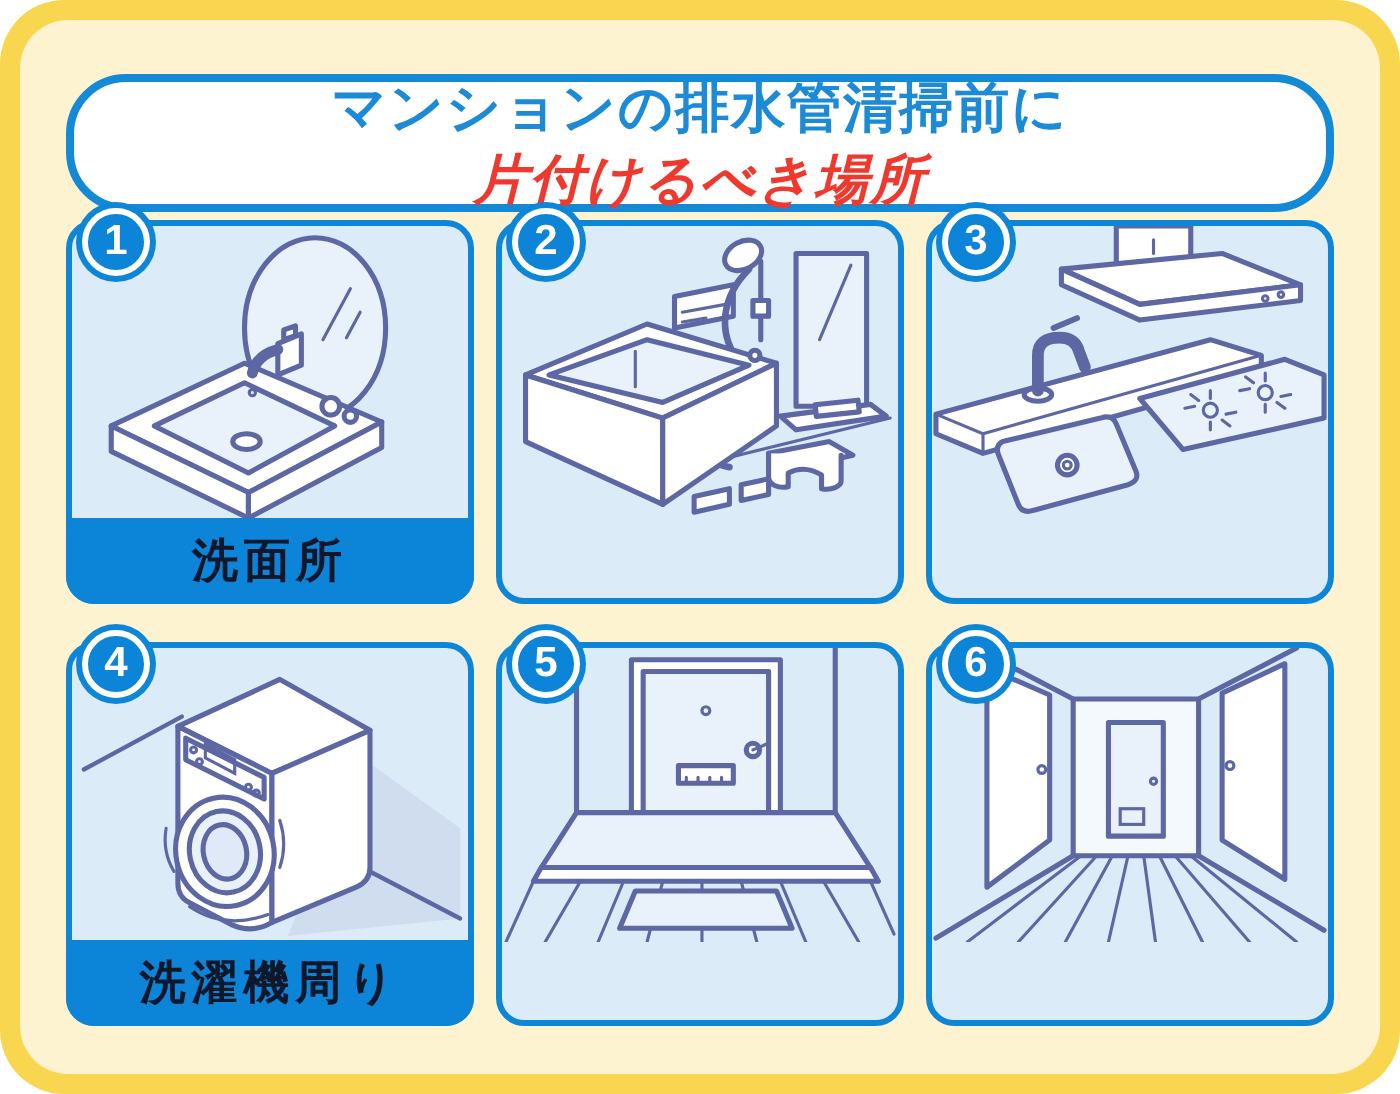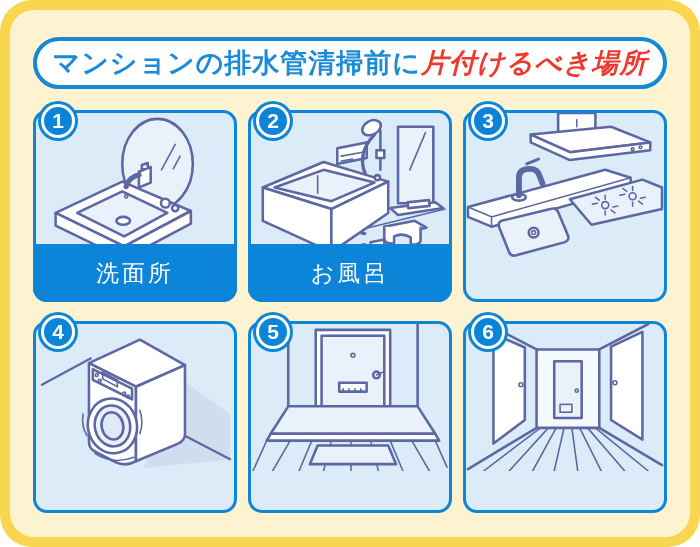--- a/index.html
+++ b/index.html
@@ -2,40 +2,40 @@
 <html><head>
 <meta charset="utf-8">
 <style>
   * { margin:0; padding:0; box-sizing:border-box; }
   html,body { width:700px; height:547px; background:#ffffff; font-family:"Liberation Sans","DejaVu Sans",sans-serif; }
   .stage { position:relative; width:700px; height:547px; overflow:hidden; }
   .outer-frame { position:absolute; inset:0; background:#f8d64f; border-radius:32px; }
   .inner-bg { position:absolute; inset:10px; background:#fdf3d0; border-radius:24px; }
 
   .title-pill {
-    position:absolute; left:33px; right:33px; top:37px; height:52px;
+    position:absolute; left:33px; right:33px; top:37px; height:69px;
     background:#ffffff; border:4px solid #1489d6; border-radius:30px;
     display:flex; align-items:center; justify-content:center;
-    font-size:27px; font-weight:bold; letter-spacing:1px; white-space:nowrap;
+    font-size:27px; font-weight:bold; letter-spacing:1px; white-space:nowrap;flex-direction:column;
   }
   .title-blue { color:#1b8bd8; }
   .title-red  { color:#ef392e;font-style:italic; }
 
   .panel {
     position:absolute; width:204px; height:192px;
     background:#dcebf8; border:3px solid #0e86d8; border-radius:14px;
   }
   .panel .illu {
     position:absolute; left:0; top:0; width:198px; height:147px; display:block;
   }
   .panel-label {
-    position:absolute; left:-3px; right:-3px; bottom:-3px; height:58px;
+    position:absolute; left:-3px; right:-3px; bottom:-3px; height:43px;
     background:#0c84d8; border-radius:0 0 14px 14px;
     display:flex; align-items:center; justify-content:center;
-    color:#ffffff; font-size:23px; font-weight:normal; letter-spacing:3px;
+    color:#0f172a; font-size:23px; font-weight:bold; letter-spacing:3px;
   }
   .num-badge {
     position:absolute; left:5px; top:-9px; width:34px; height:34px;
     background:#0c84d8; border:3px solid #ffffff; border-radius:50%;
     box-shadow:0 0 0 3px #0e86d8;
     display:flex; align-items:center; justify-content:center;
     color:#ffffff; font-size:21px; font-weight:bold; z-index:2;
   }
   
   .p1 { left:33px;  top:110px; }
@@ -102,21 +102,20 @@
       <path class="lt" d="M22,76 L72,58 L124,71 L80,90 Z"></path>
       <circle class="wh" cx="127" cy="66" r="2.6"></circle>
       <path class="thin" d="M66,64 L66,82"></path>
       <path class="wh" d="M10,76 V110 L80,142 V98 Z"></path>
       <path class="wh" d="M138,70 V102 L80,142 V98 Z"></path>
       <path class="wh" d="M96,138 l18,-4 v8 l-18,4 Z"></path>
       <path class="wh" d="M120,132 l14,-3 v8 l-14,3 Z"></path>
       <path class="wh" d="M134,116 l31,-6 l12,7 l-31,7 Z"></path>
       <path class="wh" d="M134,116 v12 c0,4 5,6 10,5 v-7 c6,-3 12,-2 17,1 v7 c5,1 10,-1 10,-4 v-13"></path>
     </svg>
-    <div class="panel-label">お風呂</div>
   </div>
 
   <div class="panel p3">
     <div class="num-badge">3</div>
     <svg class="illu" viewBox="0 0 198 150">
       <path class="wh" d="M92,0 h38 v22 h-38 Z"></path>
       <path class="thin" d="M111,7 v7"></path>
       <path class="wh" d="M64,22 L146,14 L186,30 L104,40 Z"></path>
       <path class="wh" d="M64,22 v8 L104,48 L186,38 v-8 L104,40 Z"></path>
       <circle class="thin" cx="168" cy="37" r="1.4"></circle>
@@ -156,20 +155,21 @@
       <circle class="thin" cx="92" cy="74" r="1.5"></circle>
       <g transform="rotate(-12 76 104)">
         <ellipse class="wh" cx="76" cy="104" rx="25" ry="28"></ellipse>
         <ellipse class="lt" cx="76" cy="104" rx="18" ry="21"></ellipse>
         <ellipse class="wh" cx="76" cy="104" rx="11" ry="14" style="fill:#dfe9f7"></ellipse>
       </g>
       <path class="thin" d="M46,92 q-2,12 4,22"></path>
       <path class="thin" d="M104,88 q4,12 0,24"></path>
       <path class="thin" d="M58,132 q18,12 40,4"></path>
     </svg>
+    <div class="panel-label">洗濯機周り</div>
   </div>
 
   <div class="panel p5">
     <div class="num-badge">5</div>
     <svg class="illu" viewBox="0 0 198 150">
       <path class="ln" d="M36,0 V84 M168,0 V84"></path>
       <rect class="wh" x="64" y="6" width="76" height="78"></rect>
       <rect class="lt" x="70" y="12" width="64" height="72"></rect>
       <circle class="thin" cx="102" cy="32" r="2"></circle>
       <circle class="wh" cx="126" cy="52" r="3.4"></circle>

